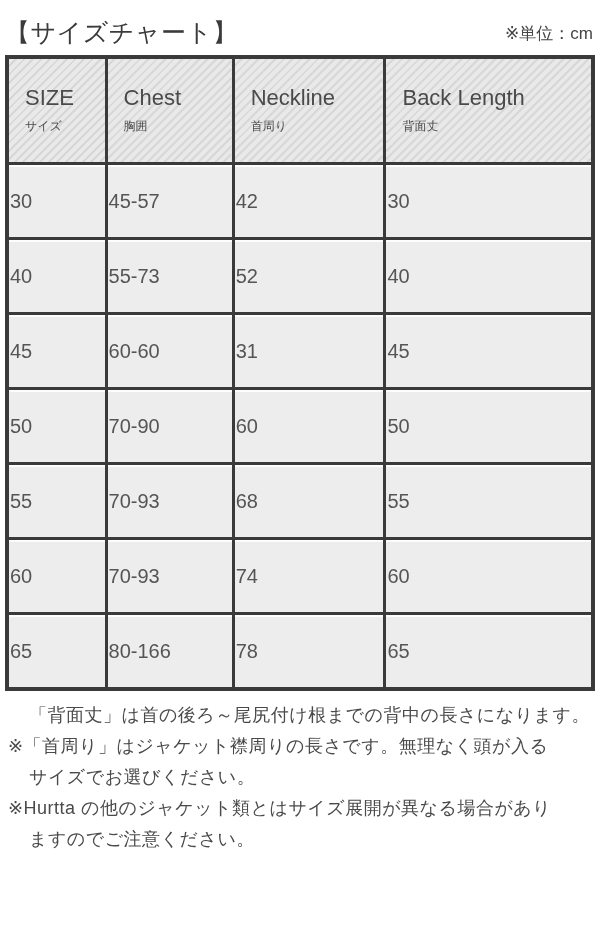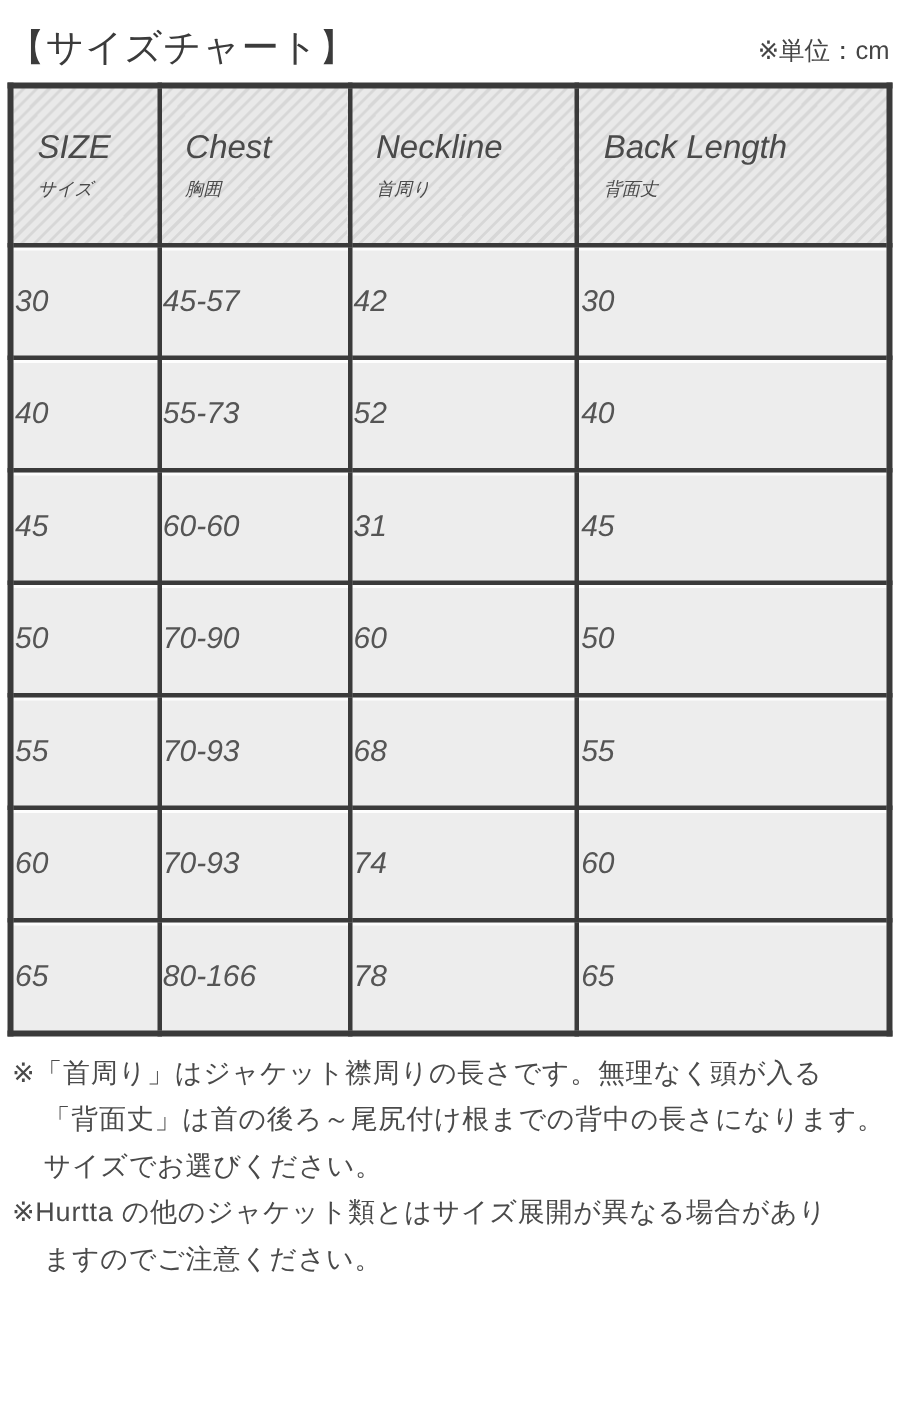--- a/index.html
+++ b/index.html
@@ -35,21 +35,20 @@
     line-height: 20px;
     color: #454545;
     padding-bottom: 2px;
   }
   table.size-table {
     width: 590px;
     margin: 0 5px;
     border-collapse: collapse;
     table-layout: fixed;
     border: 4px solid var(--border, #3a3a3a);
-    font-style: italic;
   }
   col.c1 { width: 16.9%; }
   col.c2 { width: 21.7%; }
   col.c3 { width: 25.9%; }
   col.c4 { width: 35.5%; }
   th, td {
     border: 3px solid var(--border, #3a3a3a);
   }
   th {
     height: 103px;
@@ -179,19 +178,19 @@
         <tr>
           <td>65</td>
           <td>80-166</td>
           <td>78</td>
           <td>65</td>
         </tr>
       </tbody>
   </table>
 
   <div class="notes" id="notes">
+      <div class="note-line indent">「背面丈」は首の後ろ～尾尻付け根までの背中の長さになります。</div>
       <div class="note-line">※「首周り」はジャケット襟周りの長さです。無理なく頭が入る</div>
-      <div class="note-line indent">「背面丈」は首の後ろ～尾尻付け根までの背中の長さになります。</div>
       <div class="note-line indent">サイズでお選びください。</div>
       <div class="note-line">※Hurtta の他のジャケット類とはサイズ展開が異なる場合があり</div>
       <div class="note-line indent">ますのでご注意ください。</div>
     </div>
 </div>
 
 </body></html>

